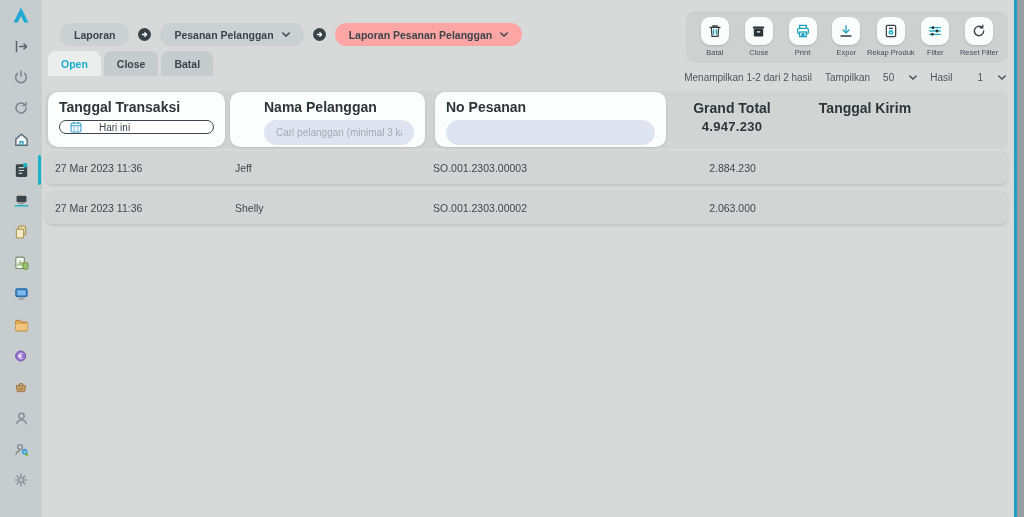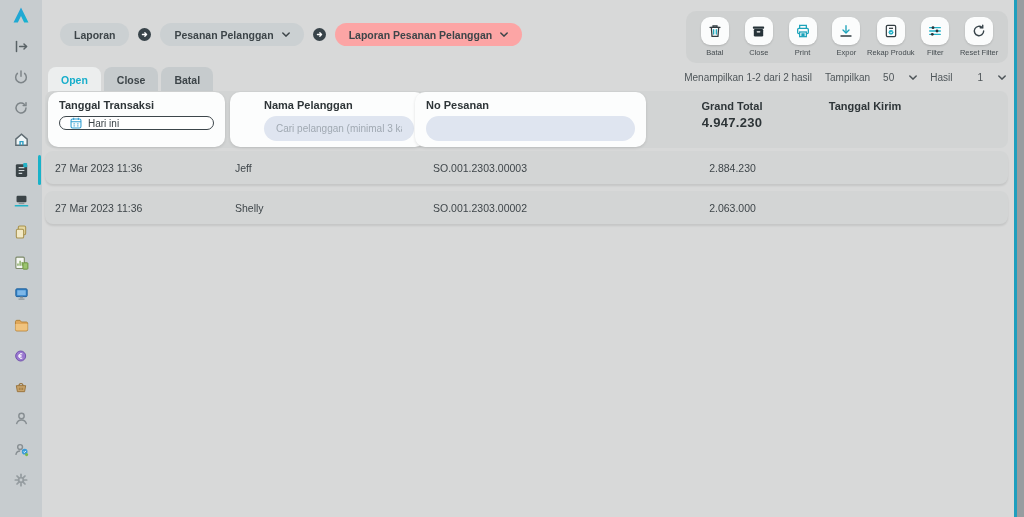--- a/index.html
+++ b/index.html
@@ -37,41 +37,41 @@
     position:absolute; left:686px; top:11px; width:322px; height:52px;
     background:#cfd1d1; border-radius:10px;
     display:flex; justify-content:space-between; padding:6px 7px 0;
   }
   .tool-btn { display:flex; flex-direction:column; align-items:center; gap:3px; width:45px; cursor:pointer; }
   .tool-icon { width:28px; height:28px; background:#fbfcfc; border-radius:9px;
     display:flex; align-items:center; justify-content:center;
     box-shadow:0 1px 2px rgba(0,0,0,.15); }
   .tool-label { font-size:7.5px; color:#454c50; white-space:nowrap; }
   
-  .tabs { position:absolute; left:48px; top:67px; display:flex; gap:3px; }
+  .tabs { position:absolute; left:48px; top:51px; display:flex; gap:3px; }
   .tab { height:25px; padding:0 13px; display:flex; align-items:center;
     font-size:10.5px; font-weight:bold; color:#3d4549;
     background:#c6cbcd; border-radius:8px 8px 0 0; cursor:pointer; }
   .tab.active { background:#eceeee; color:#17aecb; }
   
   .pagination { position:absolute; right:18px; top:72px; display:flex; align-items:center;
     gap:13px; font-size:10px; color:#4e5559; }
   .pg-select { display:flex; align-items:center; gap:15px; cursor:pointer; }
   .pg-page { margin-left:12px; }
   
   .band { position:absolute; left:45px; top:91px; width:963px; height:57px;
     background:#d2d4d4; border-radius:8px; }
   .fcard { position:absolute; top:1px; height:55px; background:#fcfdfd; border-radius:10px;
     box-shadow:0 1px 3px rgba(0,0,0,.12); padding:7px 11px 0; }
   .fcard1 { left:3px; width:177px; }
   .fcard2 { left:185px; width:195px;padding-left:34px; }
-  .fcard3 { left:370px; width:231px; }
-  .flabel { font-size:11px; font-weight:bold; color:#2e3538; margin-bottom:5px; white-space:nowrap; }
+  .fcard3 { left:390px; width:231px; }
+  .flabel { font-size:14px; font-weight:bold; color:#2e3538; margin-bottom:5px; white-space:nowrap; }
   .date-input { height:14px; border:1.3px solid #3d464b; border-radius:13px; background:#fff;
-    display:flex; align-items:center; gap:5px; padding:0 9px; cursor:pointer; }
+    display:flex; align-items:center; gap:16px; padding:0 9px; cursor:pointer; }
   .date-input span { font-size:10px; color:#3d4549; }
   .pill-input { width:100%; height:25px; border:none; outline:none; border-radius:13px;
     background:#dfe5f0; font-size:10px; color:#3d4549; padding:0 12px;
     font-family:"Liberation Sans", sans-serif; }
   .pill-input::placeholder { color:#a0a9b2; }
   .gt-head { position:absolute; left:612px; top:9px; width:150px; text-align:center; }
   .gt-sum { font-size:13px; font-weight:bold; color:#2e3538; margin-top:3px; letter-spacing:.3px; }
   .kirim-head { position:absolute; left:745px; top:9px; width:150px; text-align:center; }
   
   .row { position:absolute; left:45px; width:963px; height:33px;

